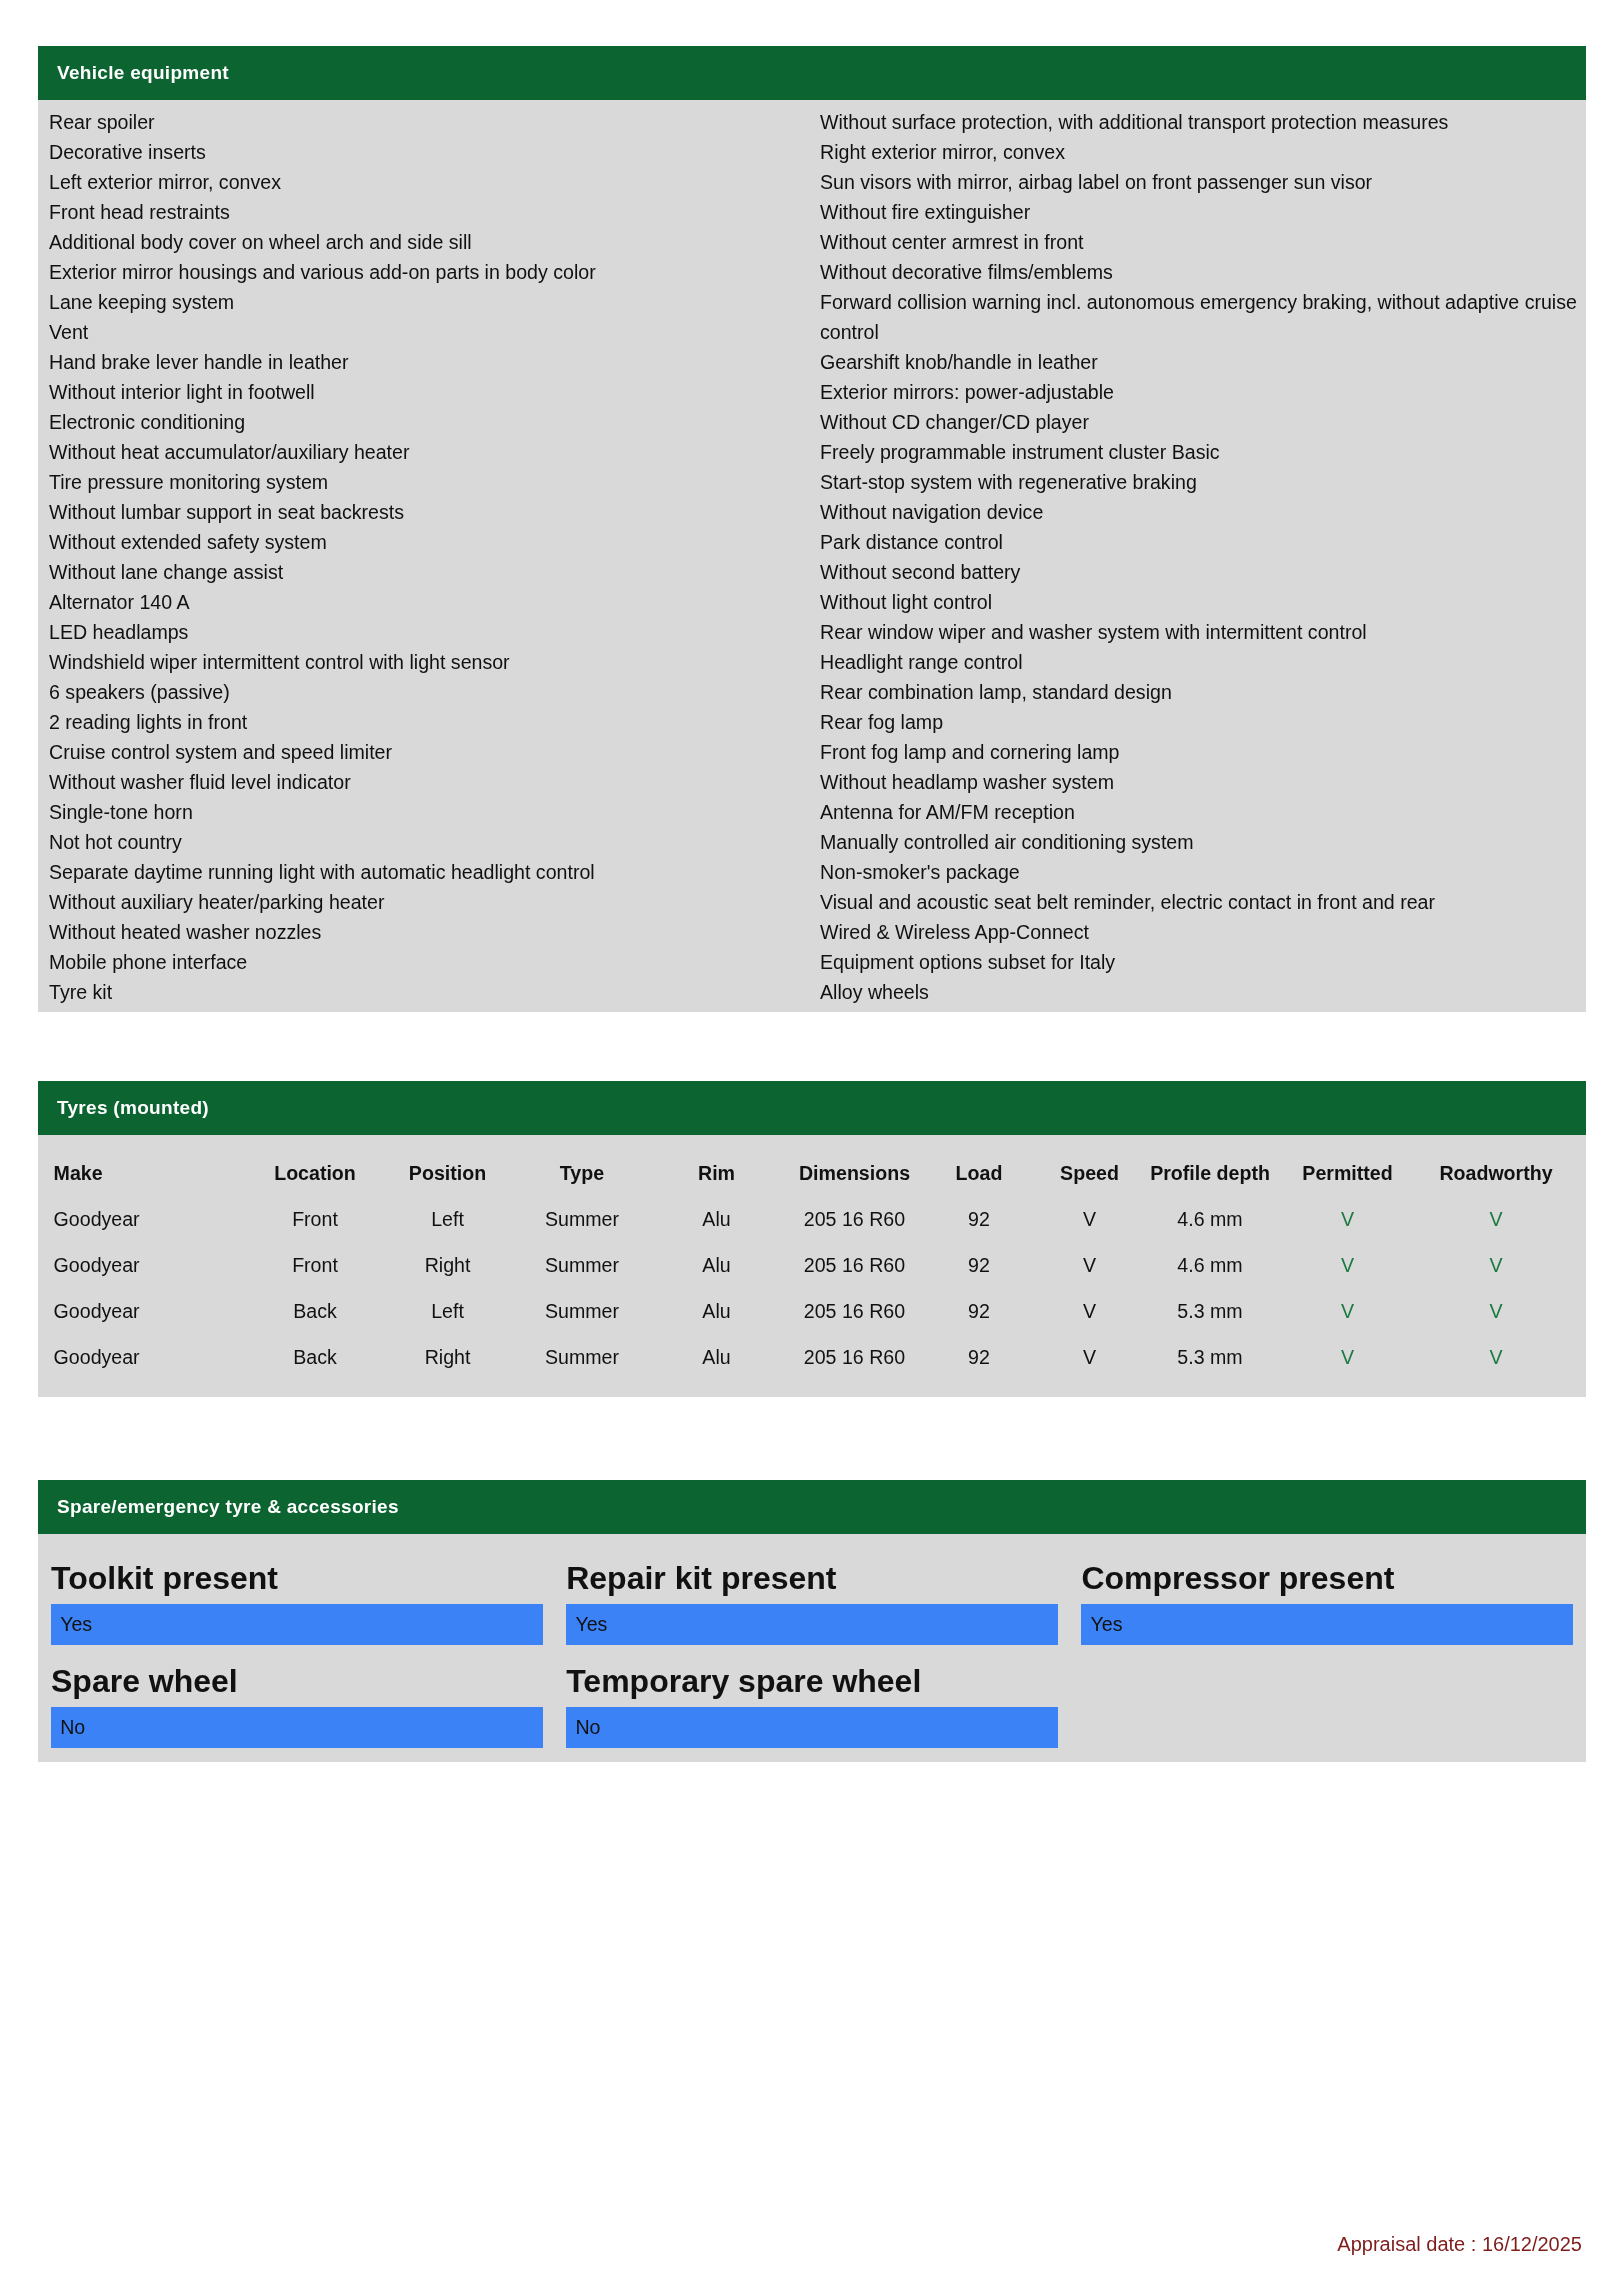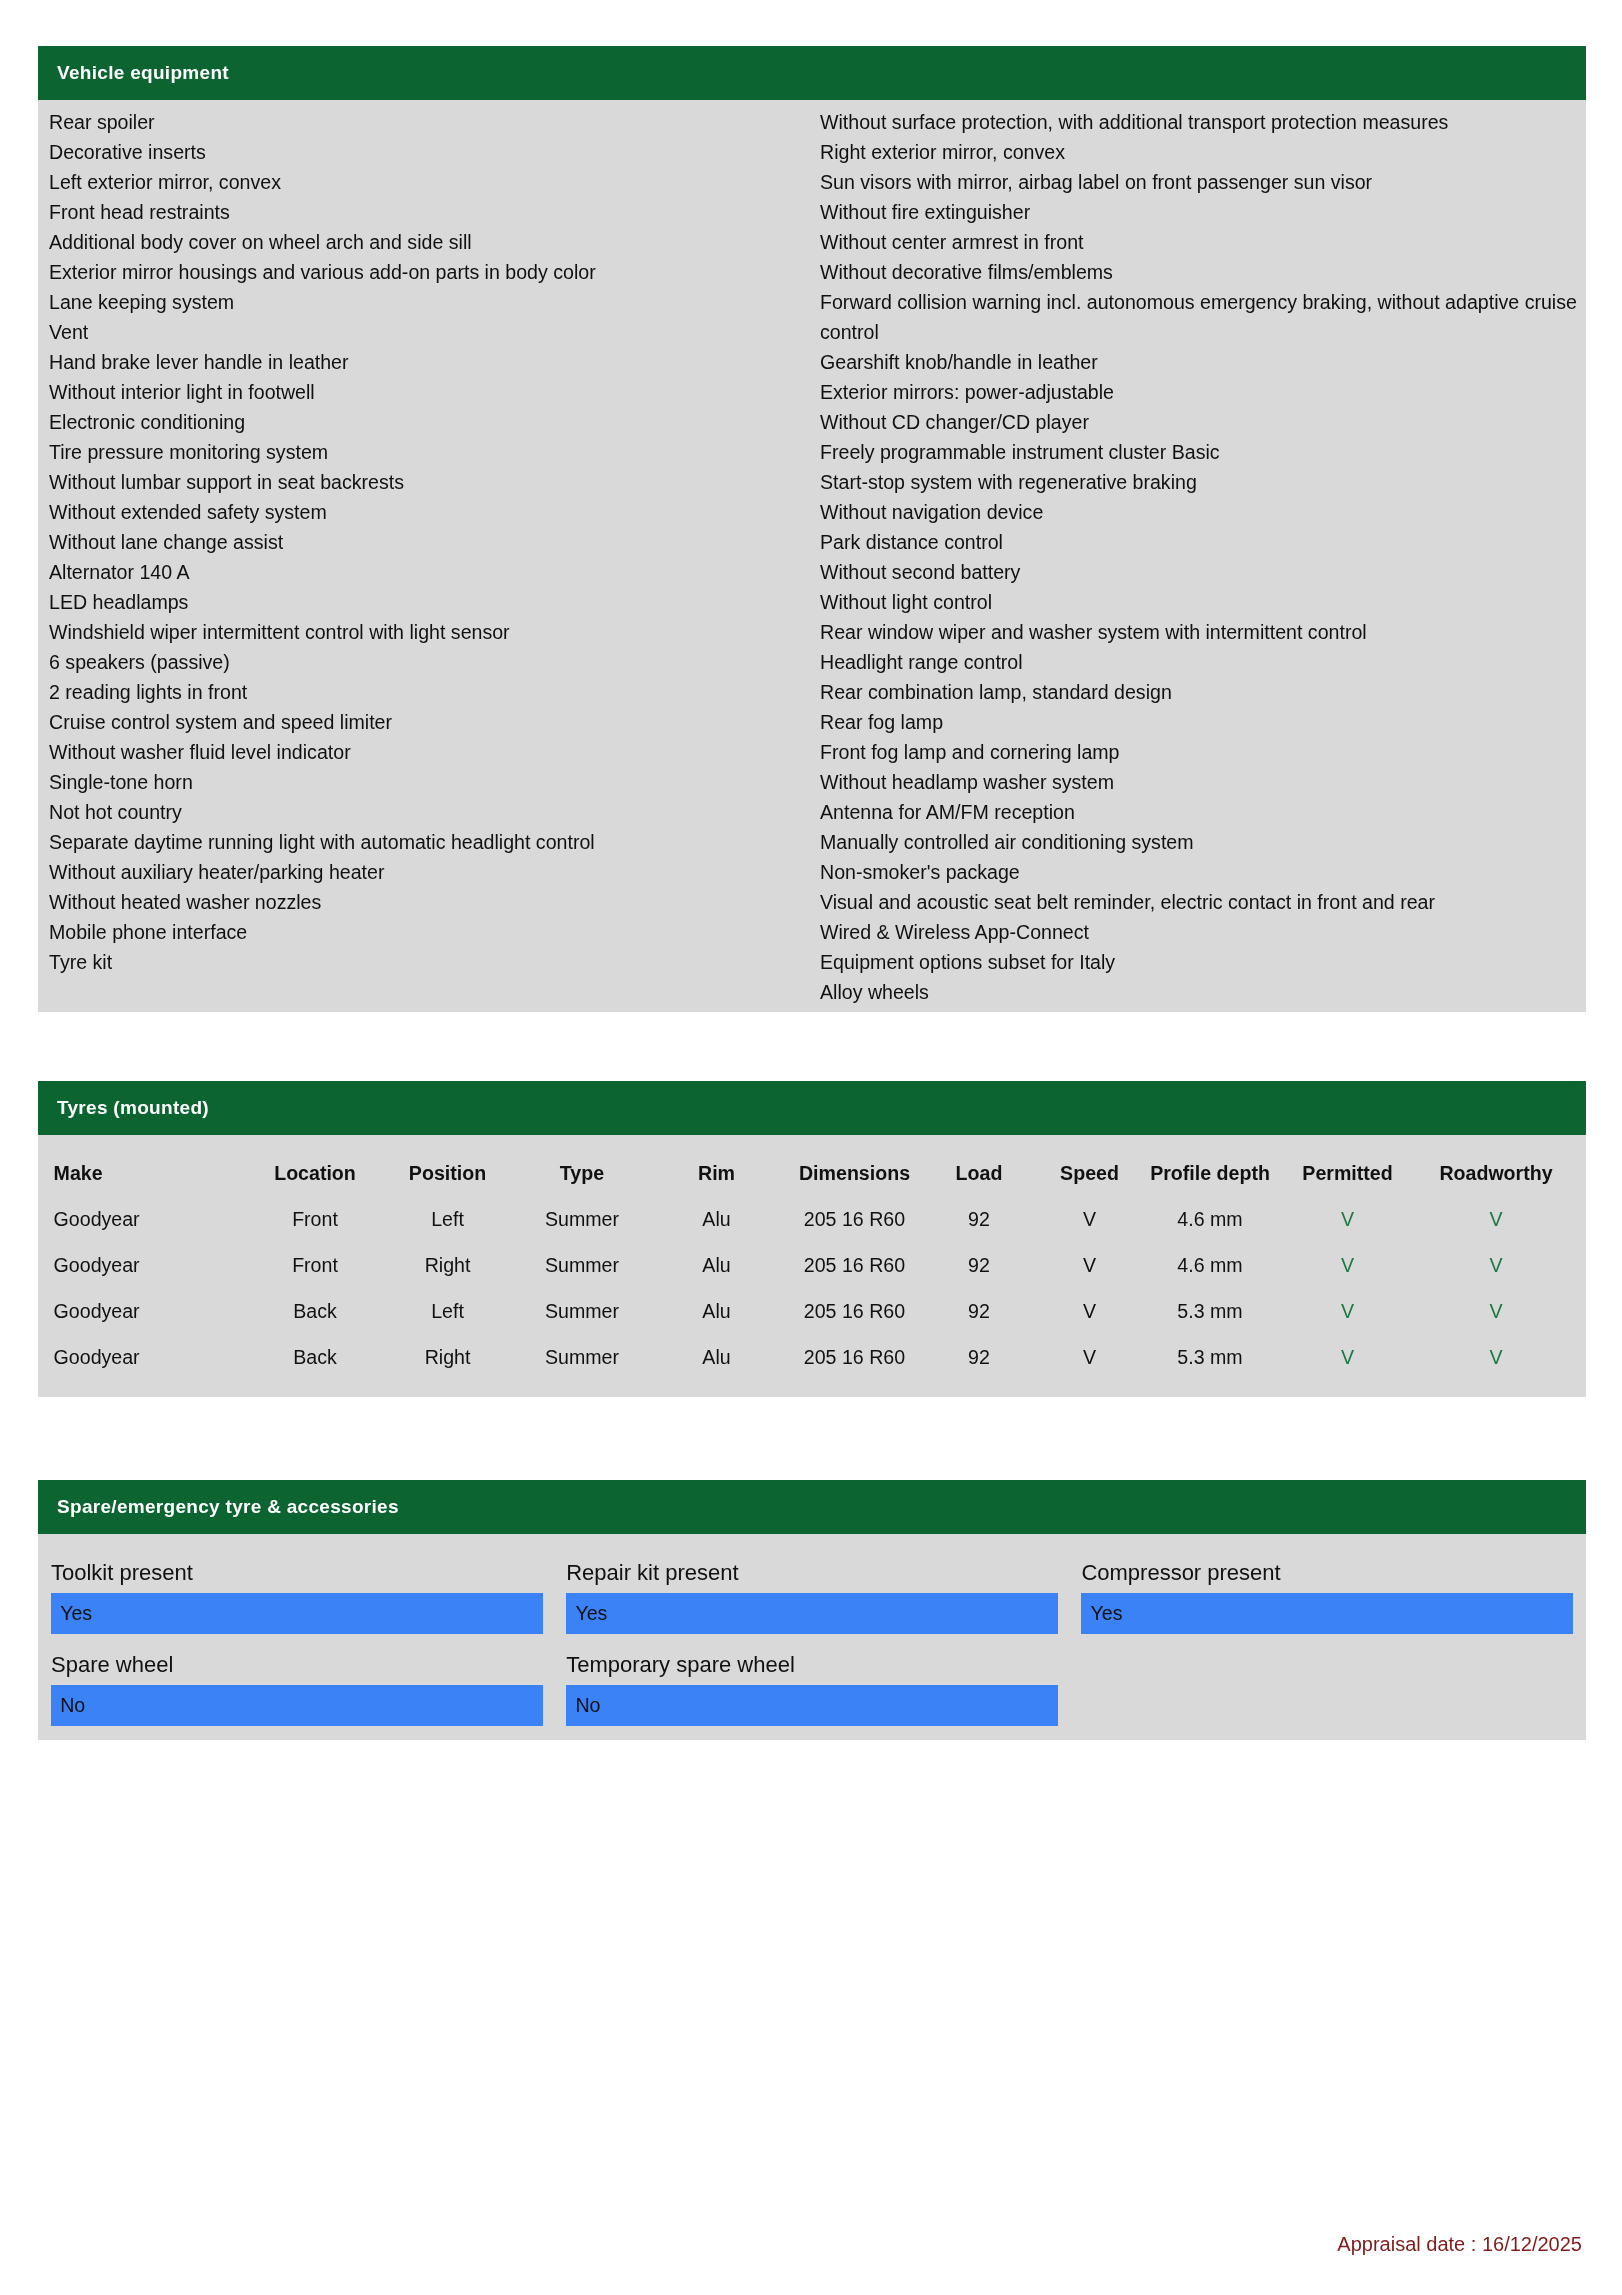--- a/index.html
+++ b/index.html
@@ -31,21 +31,21 @@
   th,td{font-size:19.6px;padding:0;vertical-align:middle;text-align:center;overflow:hidden;white-space:nowrap;}
   th{font-weight:bold;height:46px;}
   td{height:46px;font-weight:normal;}
   th.col-make,td.col-make{text-align:left;padding-left:2.6px;margin-left:8px;}
   td.check{color:var(--check,#1a7a42);}
 
   
   #spare-section{margin-top:83px;}
   #spare-body{padding:26px 13px 14.4px 13px;box-sizing:border-box;
     display:grid;grid-template-columns:repeat(3,1fr);column-gap:23.6px;row-gap:18.3px;}
-  .field-label{font-size:22px;font-weight:normal;margin-bottom:6.5px;}
+  .field-label{font-size:32px;font-weight:bold;margin-bottom:6.5px;}
   .field-box{background:#3b82f6;height:41px;display:flex;align-items:center;
     padding-left:9.2px;box-sizing:border-box;}
   .field-value{font-size:19.6px;}
 
   
   #footer{
     position:absolute;right:41px;top:2233px;font-size:20px;color:#7f1d1d;
   }
 </style>
 </head>
@@ -63,20 +63,21 @@
           <div>Decorative inserts</div>
           <div>Left exterior mirror, convex</div>
           <div>Front head restraints</div>
           <div>Additional body cover on wheel arch and side sill</div>
           <div>Exterior mirror housings and various add-on parts in body color</div>
           <div>Lane keeping system</div>
           <div>Vent</div>
           <div>Hand brake lever handle in leather</div>
           <div>Without interior light in footwell</div>
           <div>Electronic conditioning</div>
+          <div>Without heat accumulator/auxiliary heater</div>
           <div>Tire pressure monitoring system</div>
           <div>Without lumbar support in seat backrests</div>
           <div>Without extended safety system</div>
           <div>Without lane change assist</div>
           <div>Alternator 140 A</div>
           <div>LED headlamps</div>
           <div>Windshield wiper intermittent control with light sensor</div>
           <div>6 speakers (passive)</div>
           <div>2 reading lights in front</div>
           <div>Cruise control system and speed limiter</div>

